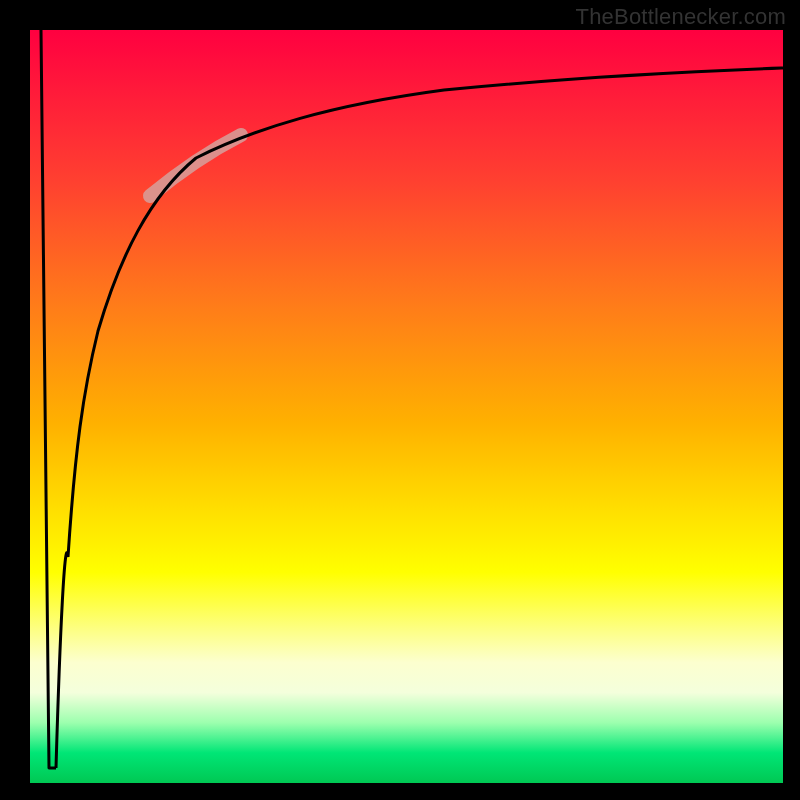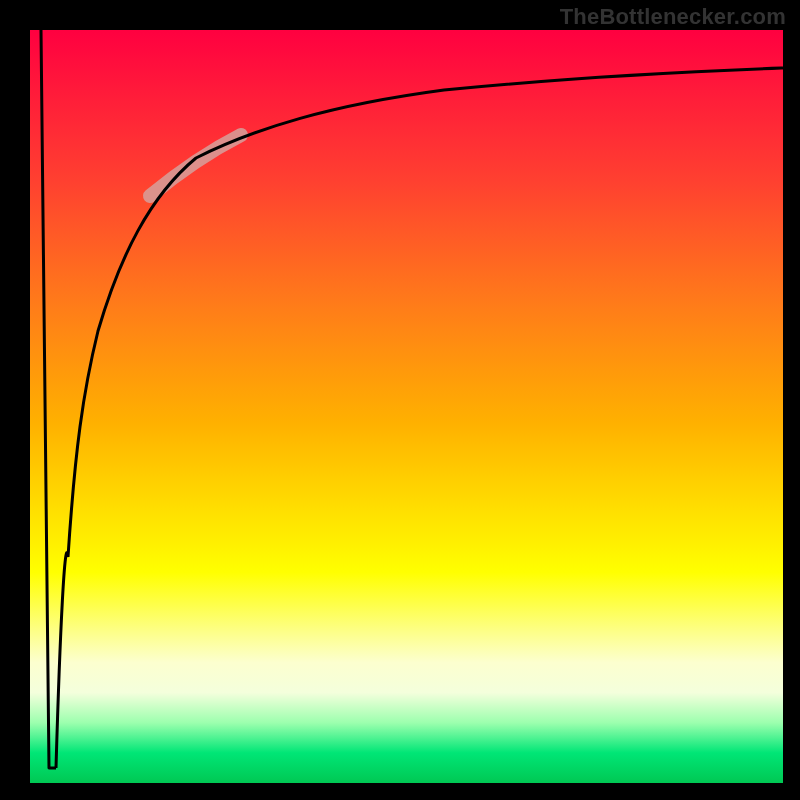--- a/index.html
+++ b/index.html
@@ -46,21 +46,21 @@
     width: 753px;
     height: 753px;
     pointer-events: none;
   }
   .attribution {
     position: absolute;
     top: 4px;
     right: 14px;
     color: #333;
     font-size: 22px;
-    font-weight: 700;
+    font-weight: 400;
     letter-spacing: 0.2px;
   }
 </style>
 </head>
 <body>
 
 <div class="outer">
 
   <div class="plot-area"></div>
 

